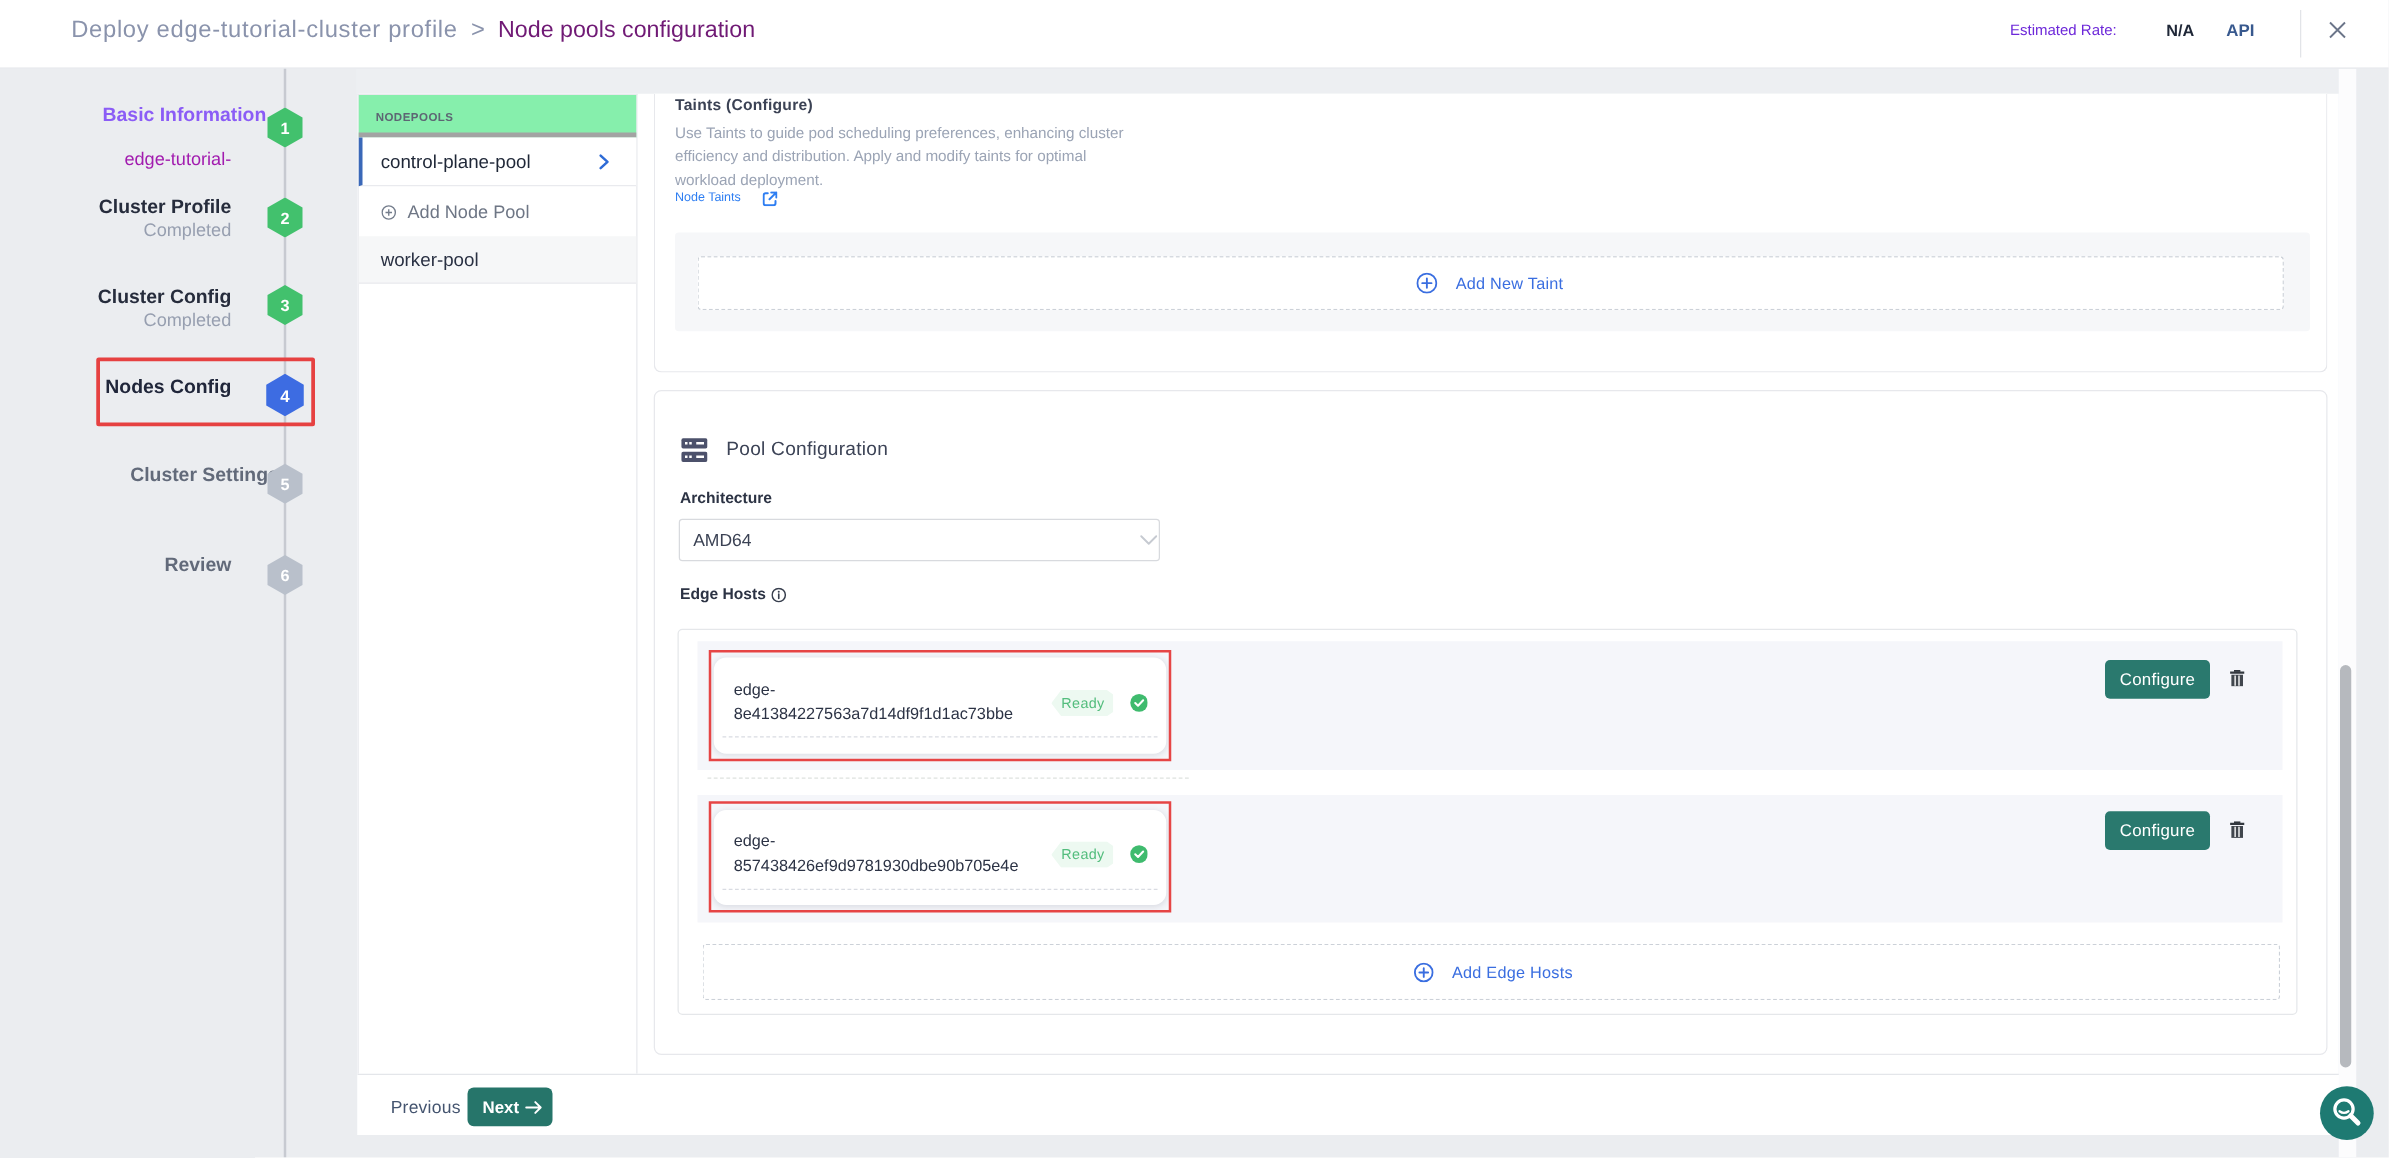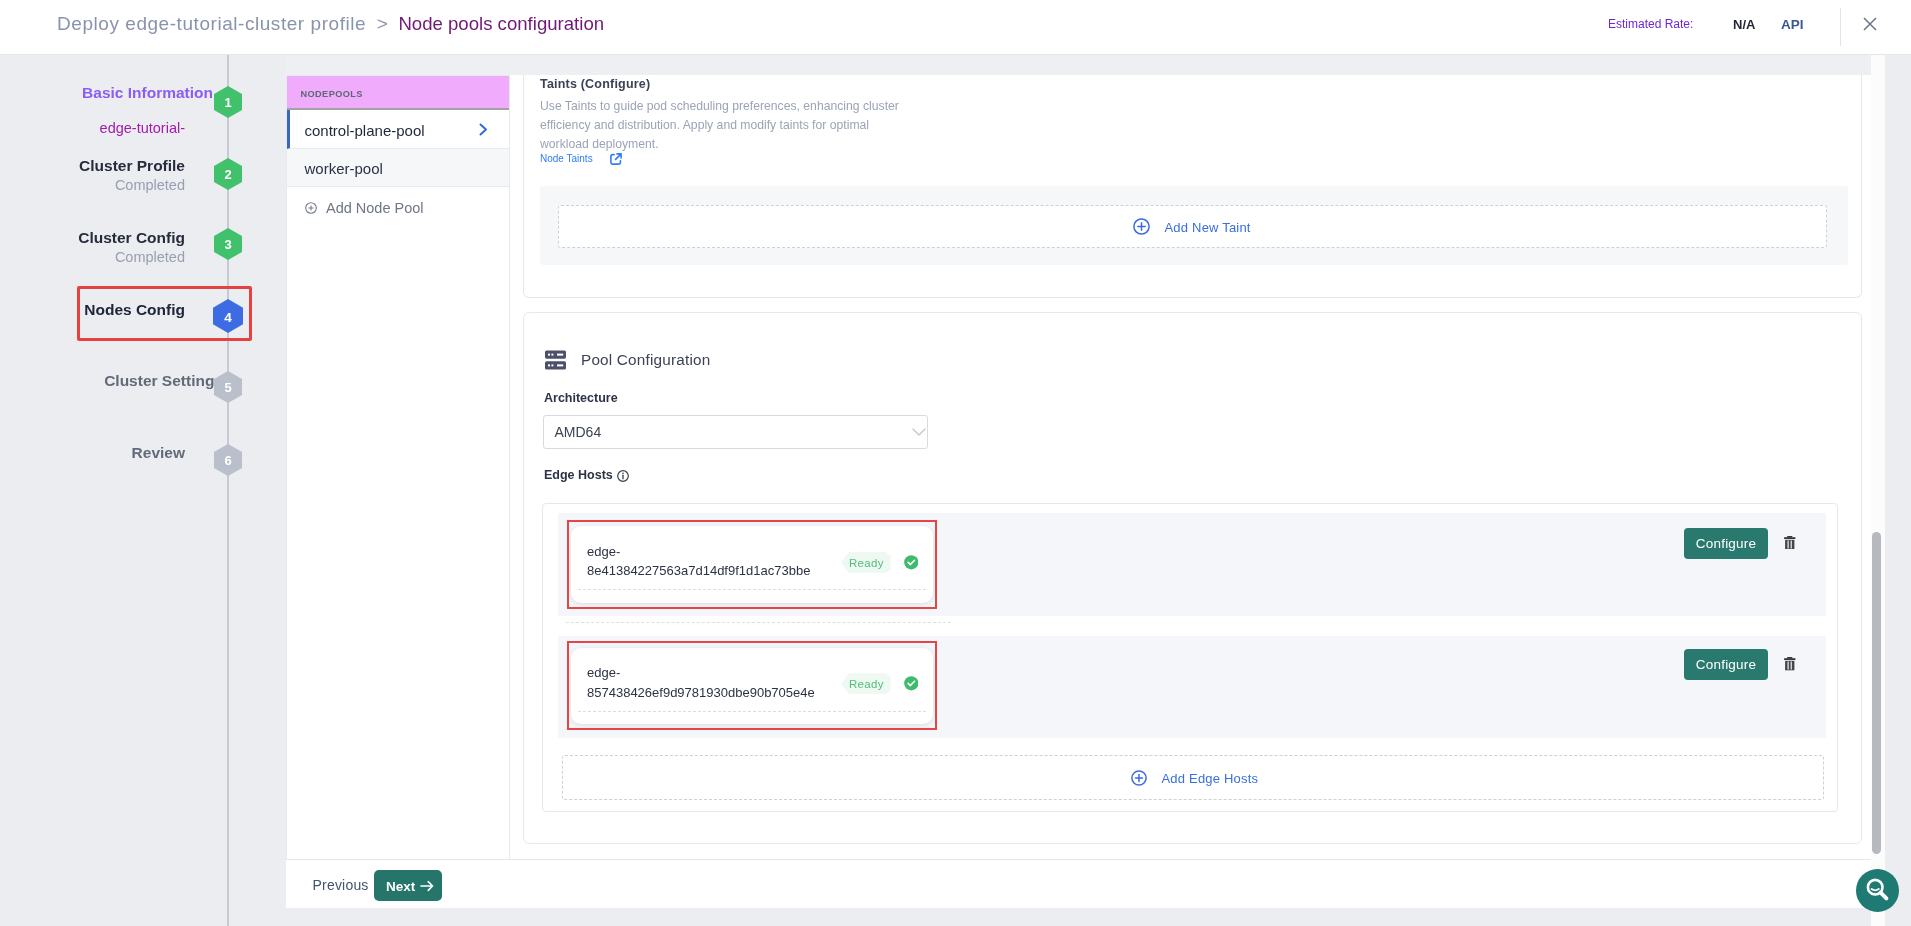--- a/index.html
+++ b/index.html
@@ -64,38 +64,38 @@
       <text x="15" y="21" text-anchor="middle" font-size="13" font-weight="bold" fill="#ffffff" font-family="Liberation Sans">5</text>
     </svg>
   <svg class="abs" style="left:213px;top:444.1px;" width="30" height="32" viewBox="0 0 30 32">
       <polygon points="15,0 29,8 29,24 15,32 1,24 1,8" fill="#b9c0cb"></polygon>
       <text x="15" y="21" text-anchor="middle" font-size="13" font-weight="bold" fill="#ffffff" font-family="Liberation Sans">6</text>
     </svg>
 
   <div class="abs" style="left:76.5px;top:285.5px;width:175px;height:55px;border:3px solid #e64141;border-radius:2px;"></div>
 
   <div class="abs" style="left:285.5px;top:75px;width:224px;height:784px;background:#ffffff;border:1px solid #e8e9ed;border-bottom:none;">
-    <div style="height:34px;background:#f0abfc;border-bottom:2px solid #a3a3a3;position:relative;">
+    <div style="height:34px;background:#86efac;border-bottom:4px solid #a3a3a3;position:relative;">
       <div class="abs vc" style="left:14px;top:17.5px;font-size:9.2px;font-weight:bold;letter-spacing:0.4px;color:#5d6673;">NODEPOOLS</div>
     </div>
     <div style="height:39px;background:#ffffff;border-left:3px solid #3a68b8;border-bottom:1px solid #e9eaee;position:relative;">
       <div class="abs vc" style="left:15px;top:19.5px;font-size:15px;color:#1f2737;">control-plane-pool</div>
       <svg class="abs" style="right:21px;top:13px;" width="9" height="13" viewBox="0 0 9 13">
           <path d="M1.5 1.5 L7 6.5 L1.5 11.5" stroke="#2e6bd6" stroke-width="2" fill="none" stroke-linecap="round" stroke-linejoin="round"></path>
         </svg>
-    </div>
-    <div style="height:38px;background:#f6f7f8;border-bottom:1px solid #e9eaee;position:relative;">
-      <div class="abs vc" style="left:18px;top:19px;font-size:15px;color:#2a3143;">worker-pool</div>
     </div>
     <div style="height:40px;position:relative;">
       <svg class="abs" style="left:18px;top:14.5px;" width="12" height="12" viewBox="0 0 12 12">
           <circle cx="6" cy="6" r="5.3" stroke="#747d8c" stroke-width="1.1" fill="none"></circle>
           <path d="M6 3.4 V8.6 M3.4 6 H8.6" stroke="#747d8c" stroke-width="1.1"></path>
         </svg>
       <div class="abs vc" style="left:39.5px;top:20.5px;font-size:14.5px;color:#6e7685;">Add Node Pool</div>
+    </div>
+    <div style="height:38px;background:#f6f7f8;border-bottom:1px solid #e9eaee;position:relative;">
+      <div class="abs vc" style="left:18px;top:19px;font-size:15px;color:#2a3143;">worker-pool</div>
     </div>
   </div>
 
   <div class="abs" style="left:523px;top:75px;width:1338.5px;height:222.5px;background:#ffffff;border:1px solid #e7e8ec;border-top:none;border-radius:0 0 6px 6px;"></div>
   <div class="abs vc" style="left:540px;top:84px;font-size:12.5px;font-weight:bold;letter-spacing:0.2px;color:#3b4254;">Taints (Configure)</div>
   <div class="abs" style="left:540px;top:97px;font-size:12.2px;line-height:19px;color:#9ba4b5;letter-spacing:0px;">Use Taints to guide pod scheduling preferences, enhancing cluster<br>efficiency and distribution. Apply and modify taints for optimal<br>workload deployment.</div>
   <div class="abs vc" style="left:540px;top:157.5px;font-size:10px;color:#2e7ef2;">Node Taints</div>
   <svg class="abs" style="left:609.5px;top:152.5px;" width="12" height="12" viewBox="0 0 12 12">
       <path d="M4.2 1.6 H2.5 C1.6 1.6 0.9 2.3 0.9 3.2 V9.5 C0.9 10.4 1.6 11.1 2.5 11.1 H8.8 C9.7 11.1 10.4 10.4 10.4 9.5 V7.8" stroke="#2e7ef2" stroke-width="1.6" fill="none" stroke-linecap="round"></path>
       <path d="M7 0.9 H11.1 V5 M11.1 0.9 L5.6 6.4" stroke="#2e7ef2" stroke-width="1.6" fill="none" stroke-linecap="round" stroke-linejoin="round"></path>

